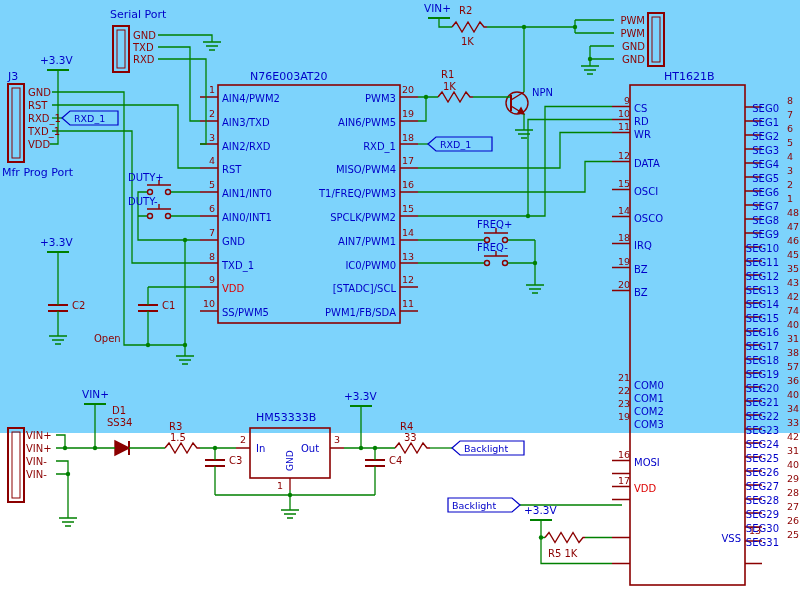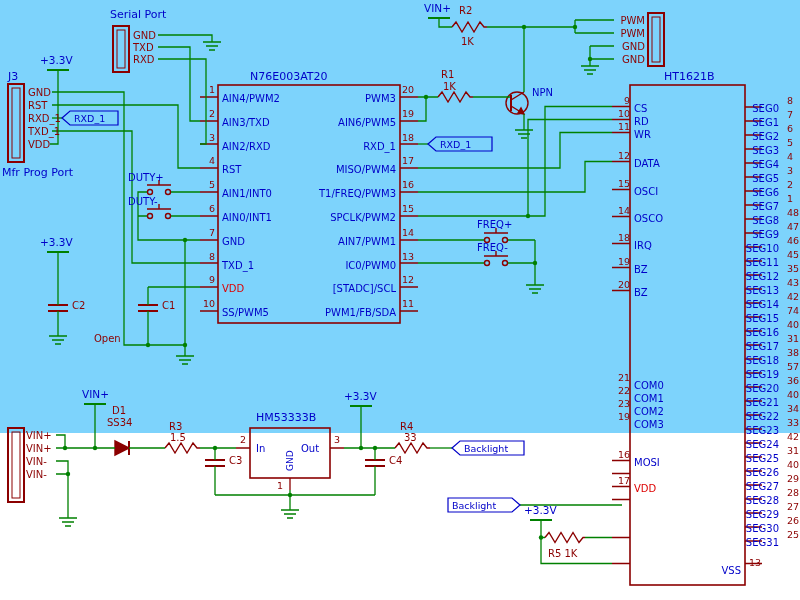--- a/index.html
+++ b/index.html
@@ -33,21 +33,21 @@
   .ht-left .prow:nth-child(9){margin-top:10px}
   .ht-left .prow:nth-child(10){margin-top:80px}
   .ht-left .prow:nth-child(14){margin-top:25px}
   .ht-left .prow:nth-child(15){margin-top:13px}
   .ht-left .prow:nth-child(15) .pname{color:#DD0000}
 
   .ht-right{left:696px;top:100px;width:83px;text-align:right}
   .ht-right .prow{height:14px;line-height:14px}
   .ht-right .pnum{right:-26px;width:18px;text-align:left;top:-4px}
 
-  .vss-row{position:absolute;left:658px;top:562px;width:83px;height:13px;
+  .vss-row{position:absolute;left:658px;top:530px;width:83px;height:13px;
     line-height:13px;text-align:right}
   .vss-row .pnum{right:-26px;width:18px;text-align:left;top:-4px}
 </style>
 </head>
 <body>
 
 <div id="sheet">
 
 <svg width="800" height="600" viewBox="0 0 800 600">
 

